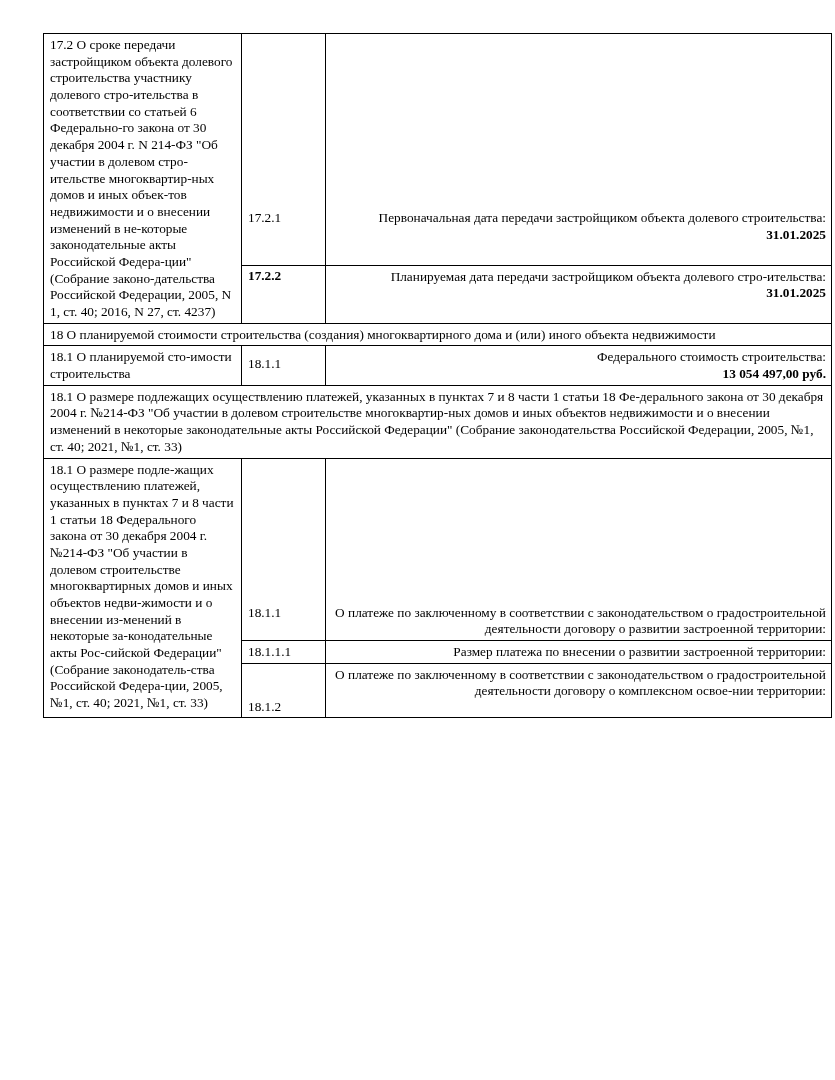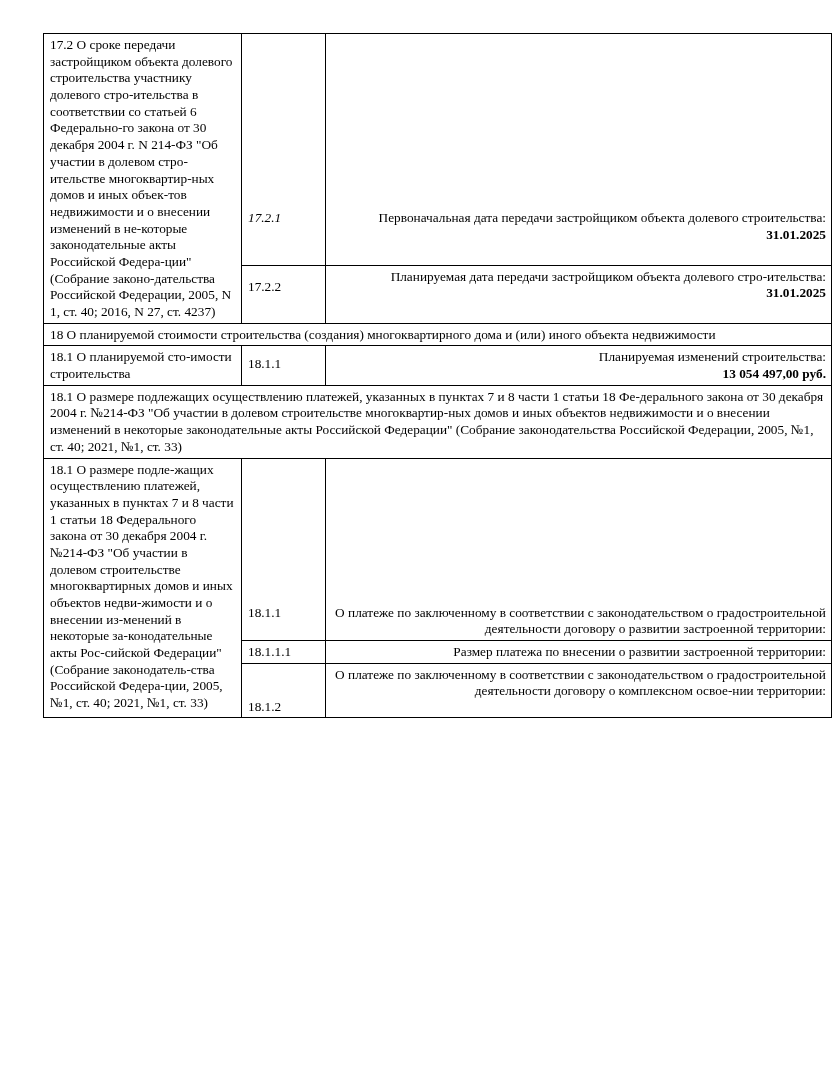--- a/index.html
+++ b/index.html
@@ -46,31 +46,31 @@
 <body>
 
 <div class="page">
   <table class="doc-table">
     <tbody>
 
       <tr>
         <td class="col-desc" rowspan="2">
           <span class="cell-inner">17.2 О сроке передачи застройщиком объекта долевого строительства участнику долевого стро-ительства в соответствии со статьей 6 Федерально-го закона от 30 декабря 2004 г. N 214-ФЗ "Об участии в долевом стро-ительстве многоквартир-ных домов и иных объек-тов недвижимости и о внесении изменений в не-которые законодательные акты Российской Федера-ции" (Собрание законо-дательства Российской Федерации, 2005, N 1, ст. 40; 2016, N 27, ст. 4237)</span>
         </td>
-        <td class="col-code" style="padding-top:176px;font-style:italic;">
+        <td class="col-code" style="padding-top:176px;">
           <span class="cell-inner">17.2.1</span>
         </td>
         <td class="col-val" style="padding-top:176px;">
           <span class="val-line">Первоначальная дата передачи застройщиком объекта долевого строительства:</span>
           <span class="val-line bold">31.01.2025</span>
         </td>
       </tr>
 
       <tr>
-        <td class="col-code" style="padding-top:13px;">
+        <td class="col-code" style="padding-top:2px;font-weight:bold;">
           <span class="cell-inner">17.2.2</span>
         </td>
         <td class="col-val" style="height:52px;">
           <span class="val-line">Планируемая дата передачи застройщиком объекта долевого стро-ительства:</span>
           <span class="val-line bold">31.01.2025</span>
         </td>
       </tr>
 
       <tr>
         <td class="full-span" colspan="3">
@@ -79,21 +79,21 @@
       </tr>
 
       <tr>
         <td class="col-desc">
           <span class="cell-inner">18.1 О планируемой сто-имости строительства</span>
         </td>
         <td class="col-code" style="padding-top:10px;">
           <span class="cell-inner">18.1.1</span>
         </td>
         <td class="col-val">
-          <span class="val-line">Планируемая изменений строительства:</span>
+          <span class="val-line">Федерального стоимость строительства:</span>
           <span class="val-line bold">13 054 497,00 руб.</span>
         </td>
       </tr>
 
       <tr>
         <td class="full-span" colspan="3">
           <span class="cell-inner">18.1 О размере подлежащих осуществлению платежей, указанных в пунктах 7 и 8 части 1 статьи 18 Фе-дерального закона от 30 декабря 2004 г. №214-ФЗ "Об участии в долевом строительстве многоквартир-ных домов и иных объектов недвижимости и о внесении изменений в некоторые законодательные акты Российской Федерации" (Собрание законодательства Российской Федерации, 2005, №1, ст. 40; 2021, №1, ст. 33)</span>
         </td>
       </tr>
 

